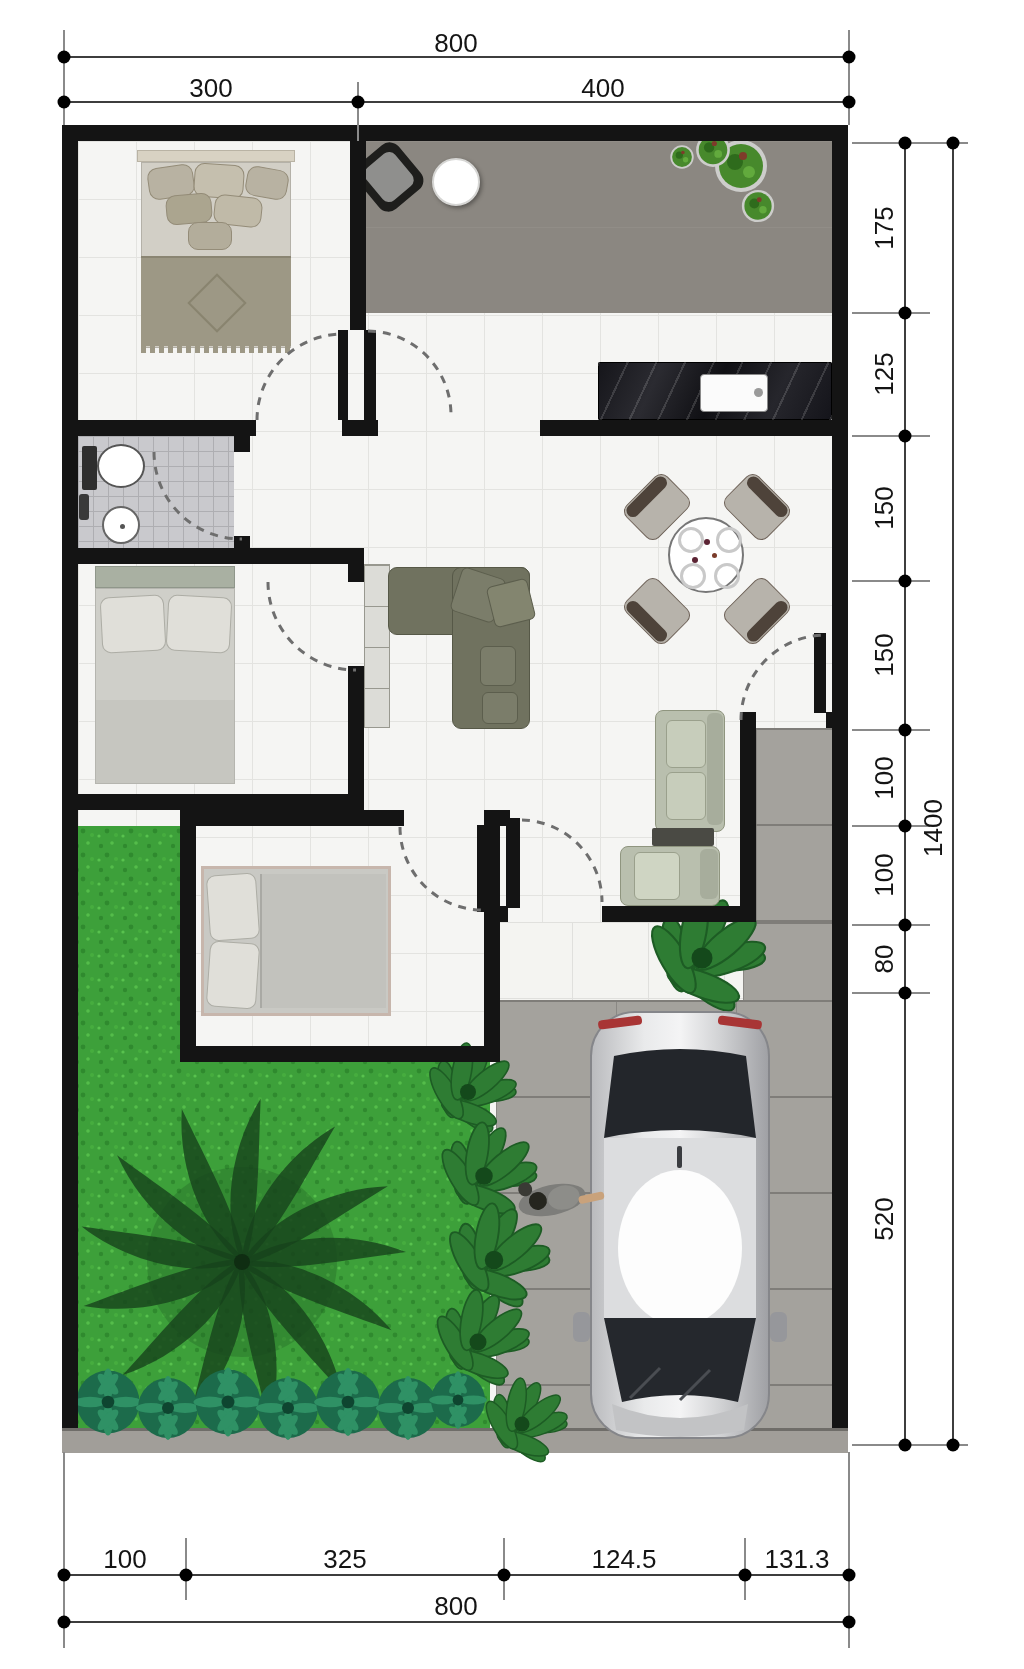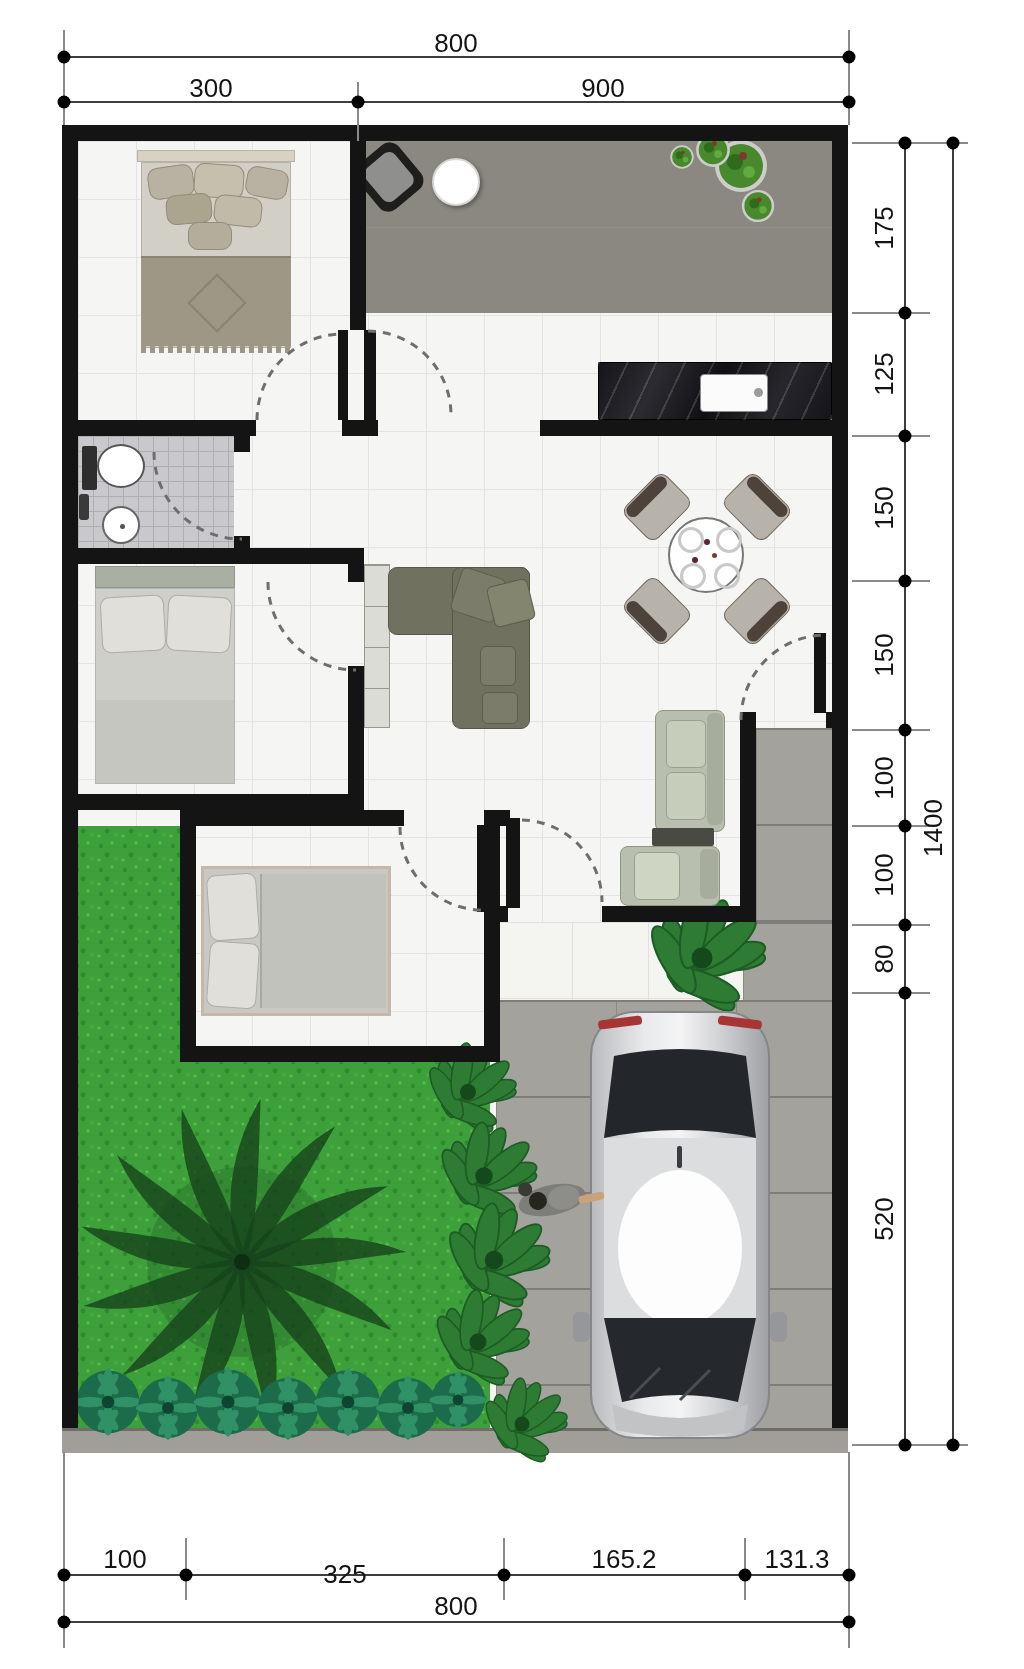--- a/index.html
+++ b/index.html
@@ -316,21 +316,21 @@
   <div class="ext" style="left:357px;top:82px;width:2px;height:59px;"></div>
   <div class="dline" style="left:64px;top:56px;width:785px;height:2px;"></div>
   <div class="dot" style="left:64px;top:57px;"></div>
   <div class="dot" style="left:849px;top:57px;"></div>
   <div class="dlabel" style="left:456px;top:28px;">800</div>
   <div class="dline" style="left:64px;top:101px;width:785px;height:2px;"></div>
   <div class="dot" style="left:64px;top:102px;"></div>
   <div class="dot" style="left:358px;top:102px;"></div>
   <div class="dot" style="left:849px;top:102px;"></div>
   <div class="dlabel" style="left:211px;top:73px;">300</div>
-  <div class="dlabel" style="left:603px;top:73px;">900</div>
+  <div class="dlabel" style="left:603px;top:73px;">400</div>
 
   <div class="ext" style="left:852px;top:142px;width:116px;height:2px;"></div>
   <div class="ext" style="left:852px;top:312px;width:78px;height:2px;"></div>
   <div class="ext" style="left:852px;top:435px;width:78px;height:2px;"></div>
   <div class="ext" style="left:852px;top:580px;width:78px;height:2px;"></div>
   <div class="ext" style="left:852px;top:729px;width:78px;height:2px;"></div>
   <div class="ext" style="left:852px;top:825px;width:78px;height:2px;"></div>
   <div class="ext" style="left:852px;top:924px;width:78px;height:2px;"></div>
   <div class="ext" style="left:852px;top:992px;width:78px;height:2px;"></div>
   <div class="ext" style="left:852px;top:1444px;width:116px;height:2px;"></div>
@@ -362,21 +362,21 @@
   <div class="ext" style="left:185px;top:1538px;width:2px;height:62px;"></div>
   <div class="ext" style="left:503px;top:1538px;width:2px;height:62px;"></div>
   <div class="ext" style="left:744px;top:1538px;width:2px;height:62px;"></div>
   <div class="dline" style="left:64px;top:1574px;width:785px;height:2px;"></div>
   <div class="dot" style="left:64px;top:1575px;"></div>
   <div class="dot" style="left:186px;top:1575px;"></div>
   <div class="dot" style="left:504px;top:1575px;"></div>
   <div class="dot" style="left:745px;top:1575px;"></div>
   <div class="dot" style="left:849px;top:1575px;"></div>
   <div class="dlabel" style="left:125px;top:1544px;">100</div>
-  <div class="dlabel" style="left:345px;top:1544px;margin-top:15px;">325</div>
-  <div class="dlabel" style="left:624px;top:1544px;">165.2</div>
+  <div class="dlabel" style="left:345px;top:1544px;">325</div>
+  <div class="dlabel" style="left:624px;top:1544px;">124.5</div>
   <div class="dlabel" style="left:797px;top:1544px;">131.3</div>
   <div class="dline" style="left:64px;top:1621px;width:785px;height:2px;"></div>
   <div class="dot" style="left:64px;top:1622px;"></div>
   <div class="dot" style="left:849px;top:1622px;"></div>
   <div class="dlabel" style="left:456px;top:1591px;">800</div>
 
 </div>
 
 </body></html>

